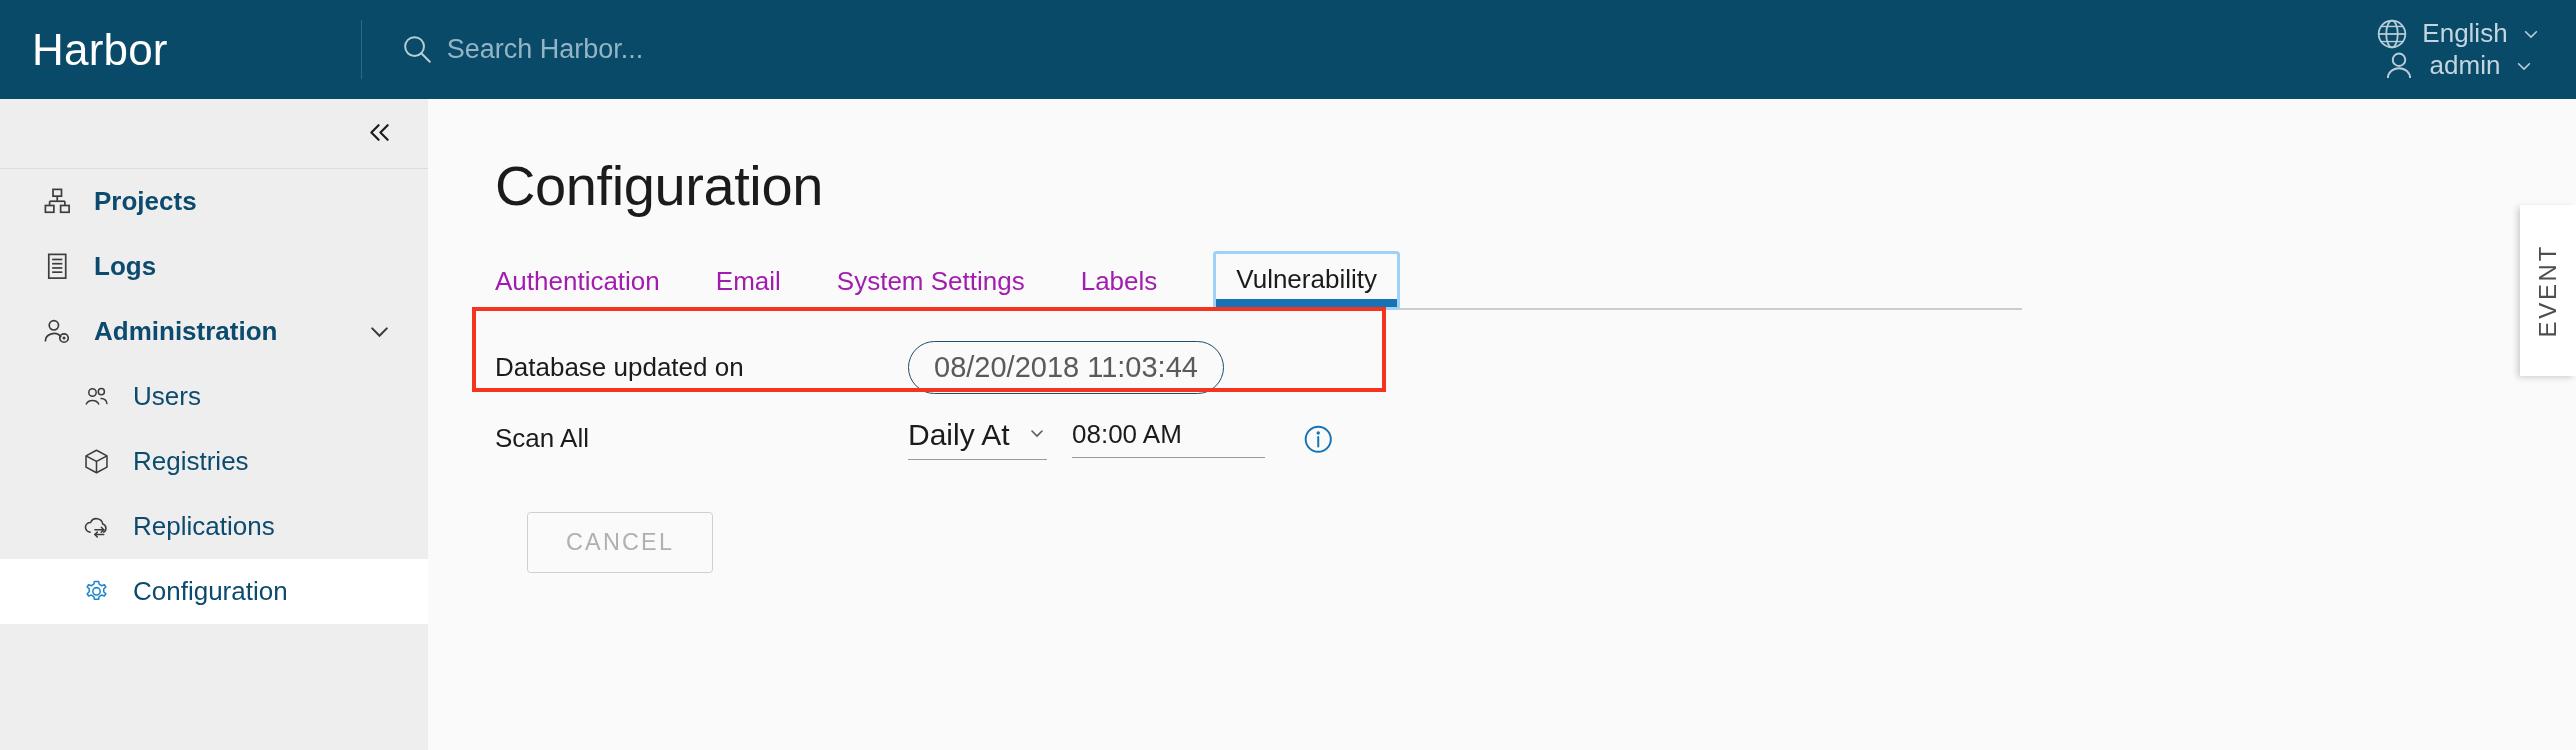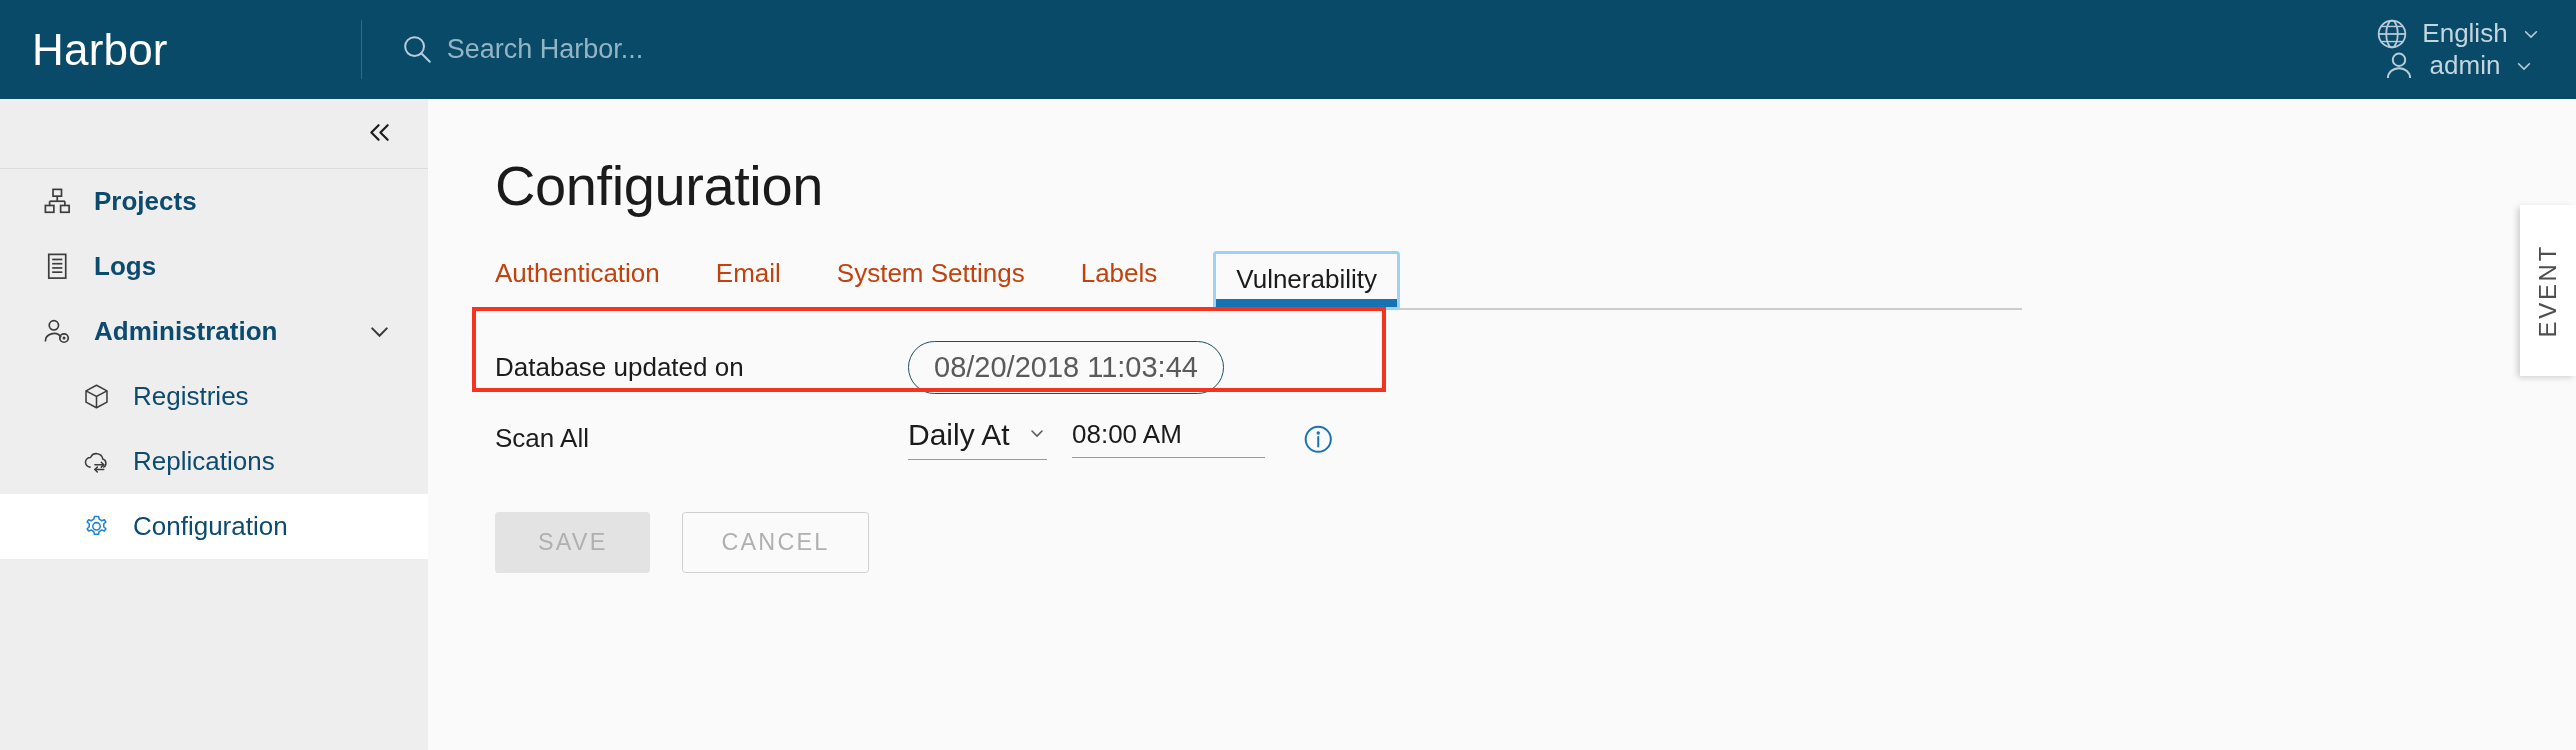--- a/index.html
+++ b/index.html
@@ -140,22 +140,22 @@
   .tabbar::after {
     content: "";
     position: absolute;
     left: 0; bottom: 0;
     width: 1527px;
     height: 1.8px;
     background: #cccccc;
   }
   .tab {
     font-size: 26px;
-    color: #c2410c;
-    padding: 0 0 24px 0;
+    color: #a21caf;
+    padding: 0 0 16px 0;
     margin-right: 56px;
     cursor: pointer;
     position: relative;
     background: transparent;
     border: none;
     font-family: "Liberation Sans", sans-serif;
     line-height: 1;
   }
   .tab.active {
     color: #1b1b1b;
@@ -400,20 +400,31 @@
       </svg>
     </span>
     <span>Administration</span>
     <span class="expand">
       <svg viewBox="0 0 24 24" width="25" height="25">
         <polyline points="5,9 12,16 19,9" fill="none" stroke="#3c3c3c" stroke-width="2" stroke-linecap="round"></polyline>
       </svg>
     </span>
   </div>
 
+  <div class="nav-item sub">
+    <span class="nav-ic">
+      <svg viewBox="0 0 36 36" width="29" height="29">
+        <circle cx="13" cy="13" r="4.6" fill="none" stroke="#3c3c3c" stroke-width="1.9"></circle>
+        <circle cx="24" cy="12" r="3.8" fill="none" stroke="#3c3c3c" stroke-width="1.9"></circle>
+        <path d="M5 28 a8.5 7.5 0 0 1 16 0" fill="none" stroke="#3c3c3c" stroke-width="1.9"></path>
+        <path d="M23 20.5 a7 6.5 0 0 1 8 7" fill="none" stroke="#3c3c3c" stroke-width="1.9"></path>
+      </svg>
+    </span>
+    <span>Users</span>
+  </div>
 
   <div class="nav-item sub">
     <span class="nav-ic">
       <svg viewBox="0 0 36 36" width="29" height="29">
         <polygon points="18,4 31,11 31,25 18,32 5,25 5,11" fill="none" stroke="#3c3c3c" stroke-width="1.9" stroke-linejoin="round"></polygon>
         <polyline points="5,11 18,18 31,11" fill="none" stroke="#3c3c3c" stroke-width="1.9"></polyline>
         <line x1="18" y1="18" x2="18" y2="32" stroke="#3c3c3c" stroke-width="1.9"></line>
       </svg>
     </span>
     <span>Registries</span>
@@ -481,21 +492,20 @@
         <svg viewBox="0 0 34 34" width="30.5" height="30.5">
           <circle cx="17" cy="17" r="14" fill="none" stroke="#1572b5" stroke-width="2.2"></circle>
           <circle cx="17" cy="10" r="1.9" fill="#1572b5"></circle>
           <line x1="17" y1="14.5" x2="17" y2="25" stroke="#1572b5" stroke-width="2.2" stroke-linecap="round"></line>
         </svg>
       </span>
 
     </div>
 
     <div class="action-row">
-      <button class="btn-save">SAVE</button>
       <button class="btn-cancel">CANCEL</button>
     </div>
   </div>
 
   <div class="event-tab">
     <span>EVENT</span>
   </div>
 </div>
 
 <div class="highlight-box"></div>

